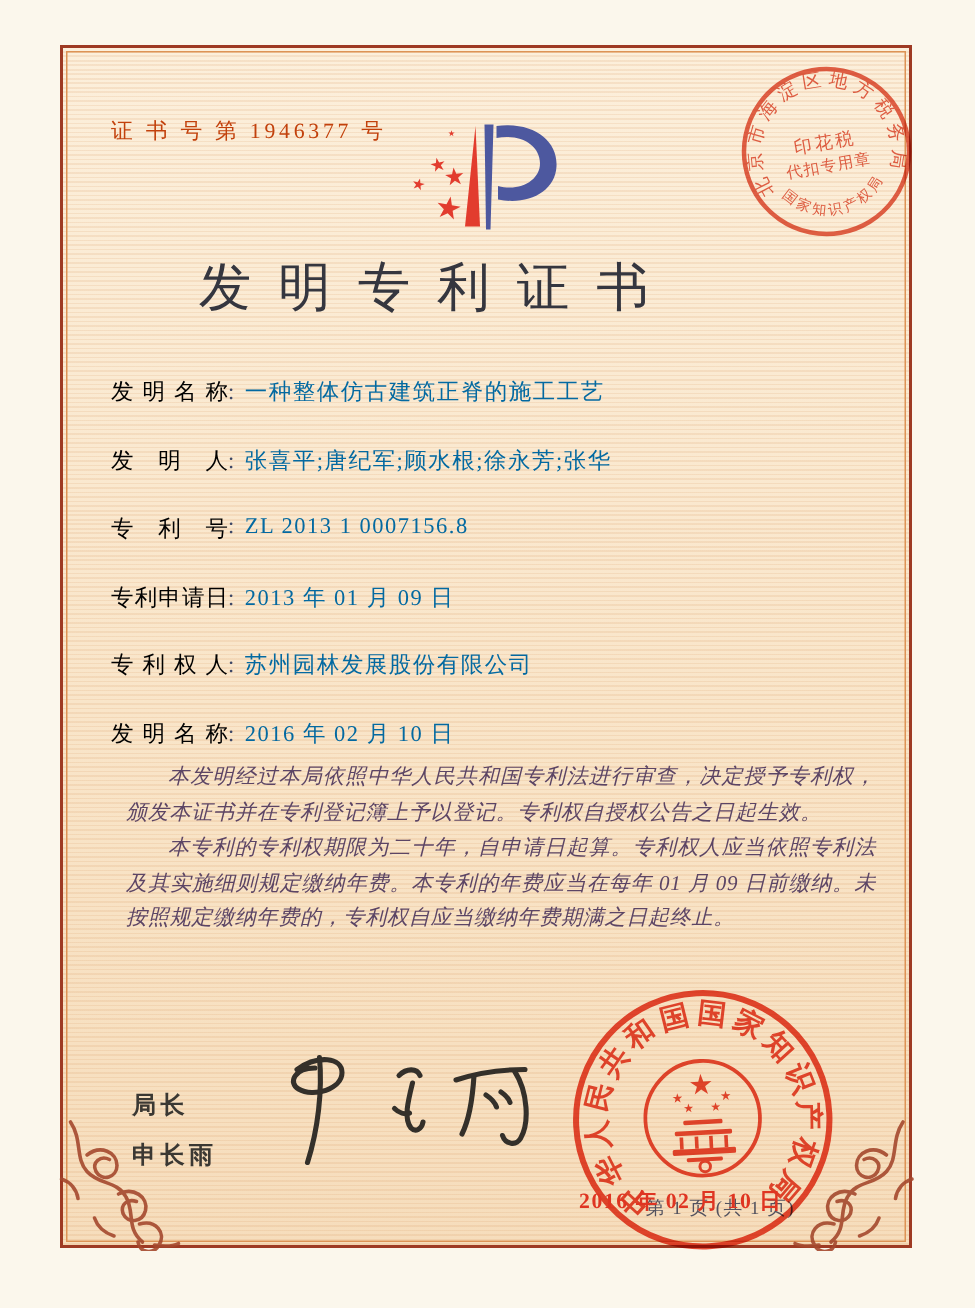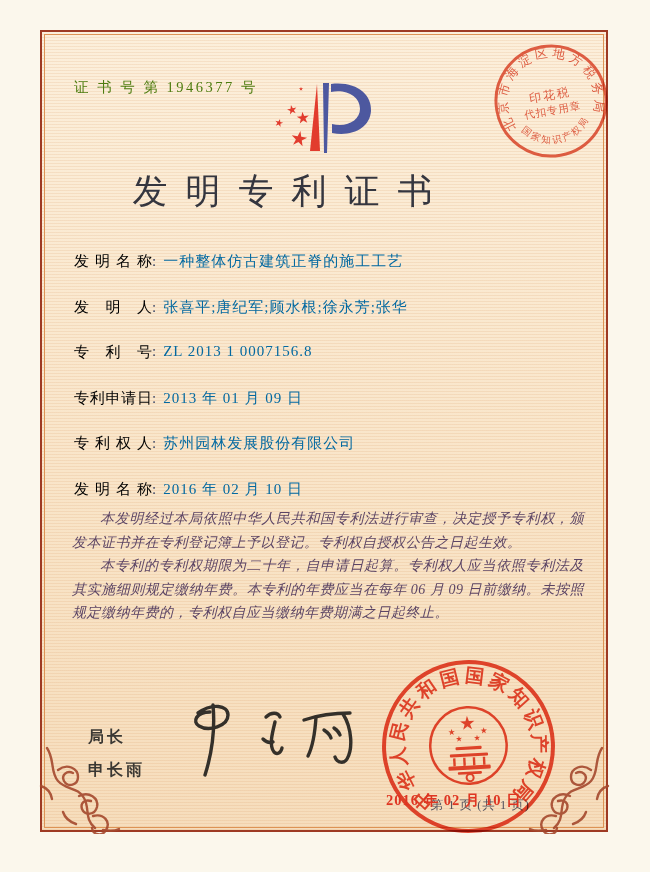--- a/index.html
+++ b/index.html
@@ -19,21 +19,21 @@
   .frame-inner {
     position:absolute; inset:2px; border:1.5px solid #dd9355; pointer-events:none;
   }
   .corner-flourish { position:absolute; width:92px; height:92px; z-index:5; }
   .corner-left  { left:33px; top:742px; }
   .corner-right { left:524px; top:742px; transform:scaleX(-1); }
 
   
   .cert-no {
     position:absolute; left:74px; top:78px;
-    font-size:14.5px; letter-spacing:2.5px; color:#4d7c0f;
+    font-size:14.5px; letter-spacing:2.5px; color:#c2410c;
   }
   .logo { position:absolute; left:266px; top:80px; width:122px; height:94px; }
   .title {
     position:absolute; left:0; top:168px; width:565px;
     text-align:center; font-size:35px; letter-spacing:18px; padding-left:18px;
     color:#35363f; font-weight:500;
   }
 
   
   .fields { position:absolute; left:74px; top:252px; width:500px; }
@@ -44,21 +44,21 @@
   }
   .field-colon { color:#3d4766; }
   .field-value { margin-left:7px; color:#0369a1; letter-spacing:1px; }
 
   
   .body-text {
     position:absolute; left:72px; top:507px; width:512px;
     font-size:14px; line-height:23.5px; color:#5c4565;
     font-style:italic; text-align:justify;
   }
-  .para { text-indent:2em; letter-spacing:0.5px; }
+  .para { text-indent:2em; letter-spacing:0.5px;margin-left:12px; }
 
   
   .sig-post { position:absolute; left:88px; top:727px; font-size:16px; letter-spacing:3px; font-weight:600; color:#3b3833;text-align:center; }
   .sig-name { position:absolute; left:88px; top:760px; font-size:16px; letter-spacing:3px; font-weight:700; color:#3b3833; }
   .sig-script { position:absolute; left:168px; top:693px; width:212px; height:102px; }
 
   
   .tax-seal {
     position:absolute; left:490px; top:40px; width:122px; height:122px;
     transform:rotate(-10deg); opacity:0.92; mix-blend-mode:multiply;
@@ -161,21 +161,21 @@
     <div class="field-row">
       <span class="field-label">专利权人</span><span class="field-colon">:</span><span class="field-value">苏州园林发展股份有限公司</span>
     </div>
     <div class="field-row">
       <span class="field-label">发明名称</span><span class="field-colon">:</span><span class="field-value">2016 年 02 月 10 日</span>
     </div>
   </div>
 
   <div class="body-text">
     <div class="para">本发明经过本局依照中华人民共和国专利法进行审查，决定授予专利权，颁发本证书并在专利登记簿上予以登记。专利权自授权公告之日起生效。</div>
-    <div class="para">本专利的专利权期限为二十年，自申请日起算。专利权人应当依照专利法及其实施细则规定缴纳年费。本专利的年费应当在每年 06 月 09 日前缴纳。未按照规定缴纳年费的，专利权自应当缴纳年费期满之日起终止。</div>
+    <div class="para">本专利的专利权期限为二十年，自申请日起算。专利权人应当依照专利法及其实施细则规定缴纳年费。本专利的年费应当在每年 01 月 09 日前缴纳。未按照规定缴纳年费的，专利权自应当缴纳年费期满之日起终止。</div>
   </div>
 
   <div class="sig-post">局长</div>
   <div class="sig-name">申长雨</div>
   <svg class="sig-script" viewBox="0 0 212 102">
     <g fill="none" stroke="#34302a" stroke-width="3.4" stroke-linecap="round" stroke-linejoin="round">
       <path d="M30,20 C44,10 60,12 60,22 C60,33 41,39 31,33 C24,29 28,19 42,19"></path>
       <path d="M45,12 C47,34 44,60 37,82"></path>
       <path d="M98,24 c5,-5 12,-5 14,0"></path>
       <path d="M107,29 c-3,12 -6,24 -1,30 c3,3 7,1 8,-4"></path>

